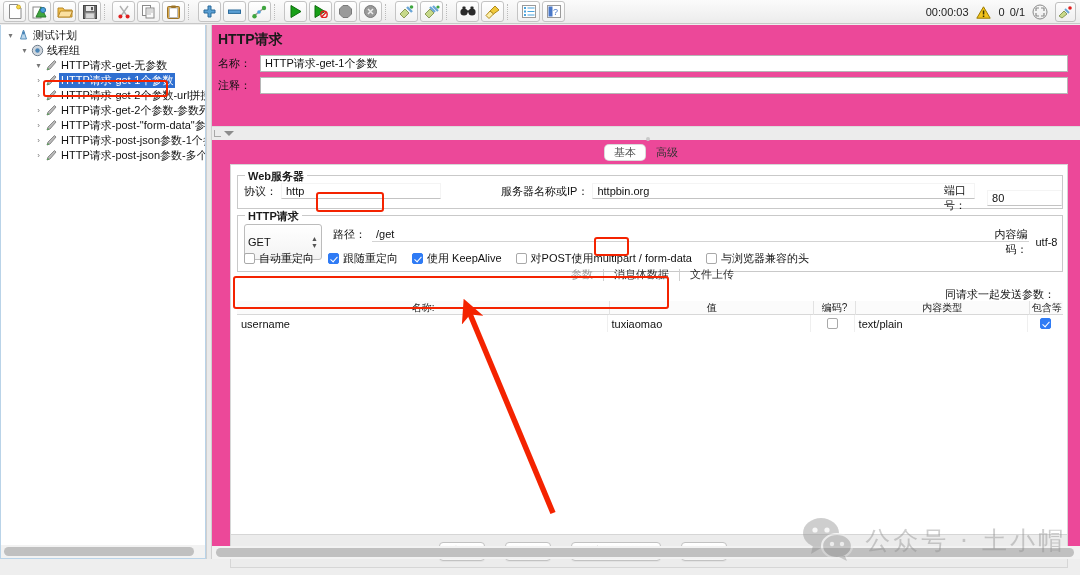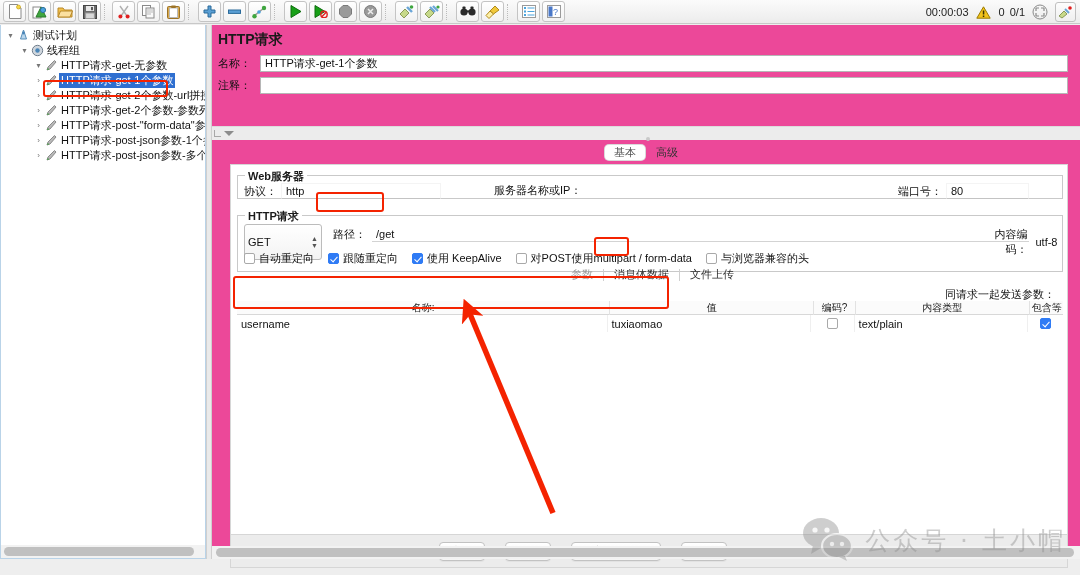--- a/index.html
+++ b/index.html
@@ -508,30 +508,31 @@
     </div>
 
     <div class="tabdot"></div>
     <div class="maintabs">
       <div class="mtab active">基本</div>
       <div class="mtab">高级</div>
     </div>
 
     <div class="card">
 
-      <div class="grp" style="left:6px; top:10px; width:826px; height:24px;">
+      <div class="grp" style="left:6px; top:10px; width:826px; height:34px;">
         <span class="cap">Web服务器</span>
         <div class="inline" style="position:absolute; left:6px; top:7px;">
           <span class="ilabel">协议：</span>
           <span class="ifield" style="width:160px; margin-left:4px;">http</span>
         </div>
-        <div class="inline" style="position:absolute; left:256px; top:7px;justify-content:flex-end;">
+        <div class="inline" style="position:absolute; left:263px; top:7px;justify-content:flex-end;">
           <span class="ilabel">服务器名称或IP：</span>
-        </div>
-        <div class="inline" style="position:absolute; left:660px; top:7px;">
+          <span class="ifield" style="width:383px; margin-left:4px;">httpbin.org</span>
+        </div>
+        <div class="inline" style="position:absolute; left:706px; top:7px;">
           <span class="ilabel">端口号：</span>
           <span class="ifield" style="width:83px; margin-left:4px;">80</span>
         </div>
       </div>
 
       <div class="grp" style="left:6px; top:50px; width:826px; height:57px;">
         <span class="cap">HTTP请求</span>
 
         <div class="combo" style="position:absolute; left:6px; top:8px; width:78px;">
           <span>GET</span>

